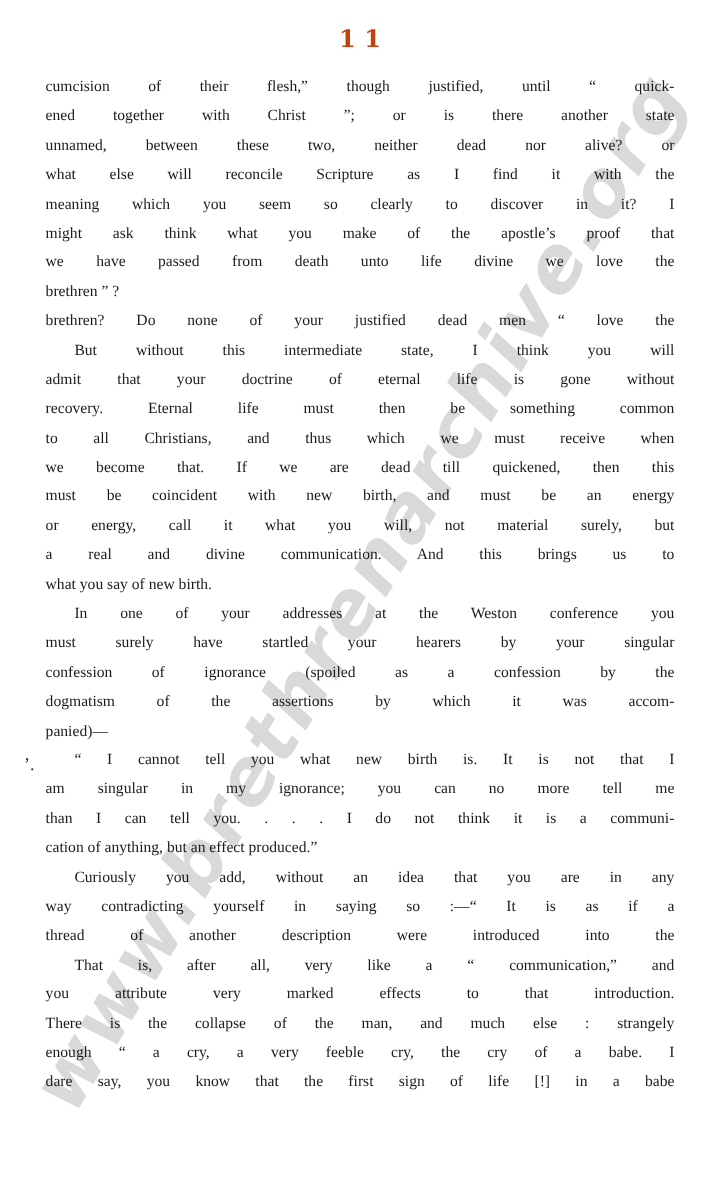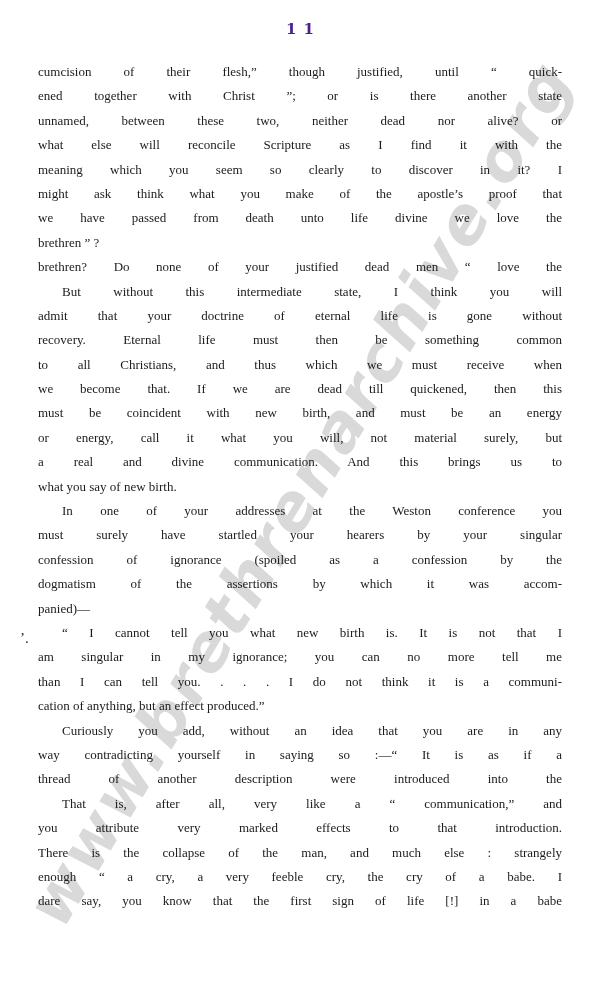--- a/index.html
+++ b/index.html
@@ -26,25 +26,25 @@
     color: #d9d9d9;
     white-space: nowrap;
     z-index: 0;
     user-select: none;
   }
   .pagenum {
     position: absolute;
     top: 20px; left: 0; right: 0;
     text-align: center;
     font-family: "DejaVu Serif", serif;
-    font-size: 15px;
+    font-size: 20px;
     font-weight: bold;
     letter-spacing: 7px;
     text-indent: 7px; 
-    color: #4c1d95;
+    color: #c2410c;
     z-index: 1;
   }
   .page-text {
     position: absolute;
     left: 38px; top: 60px;
     width: 524px;
     font-size: 13px;
     line-height: 24.4px;
     color: #1b1b1b;
     z-index: 1;

